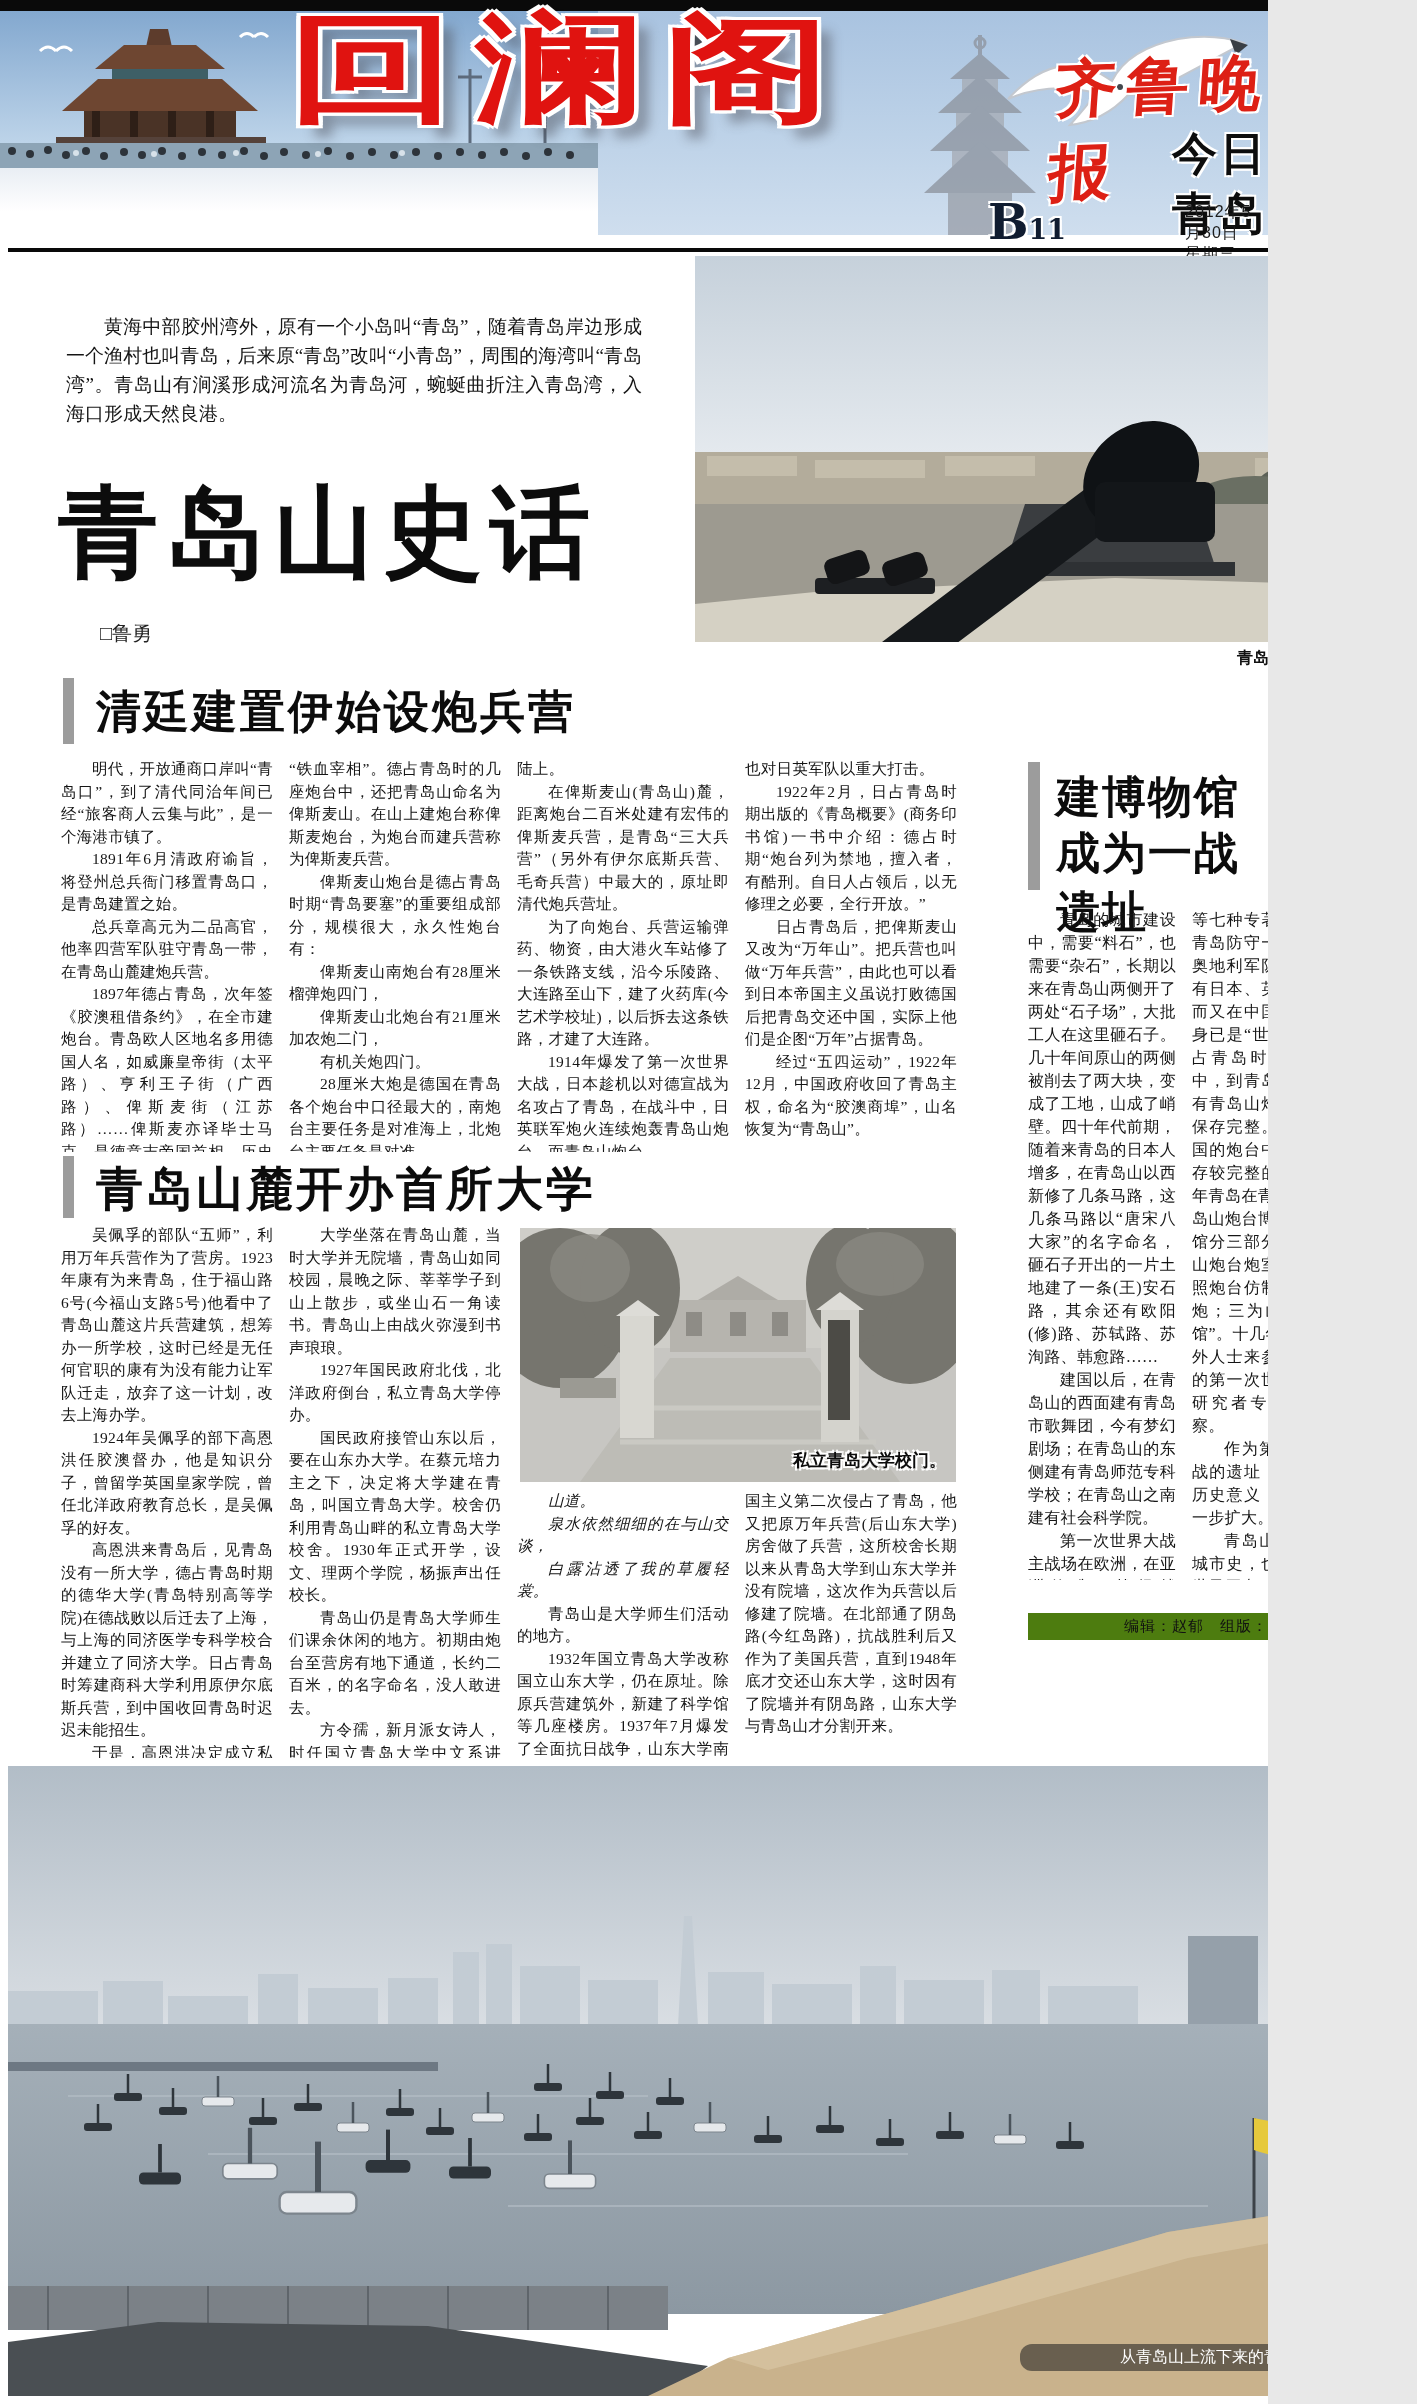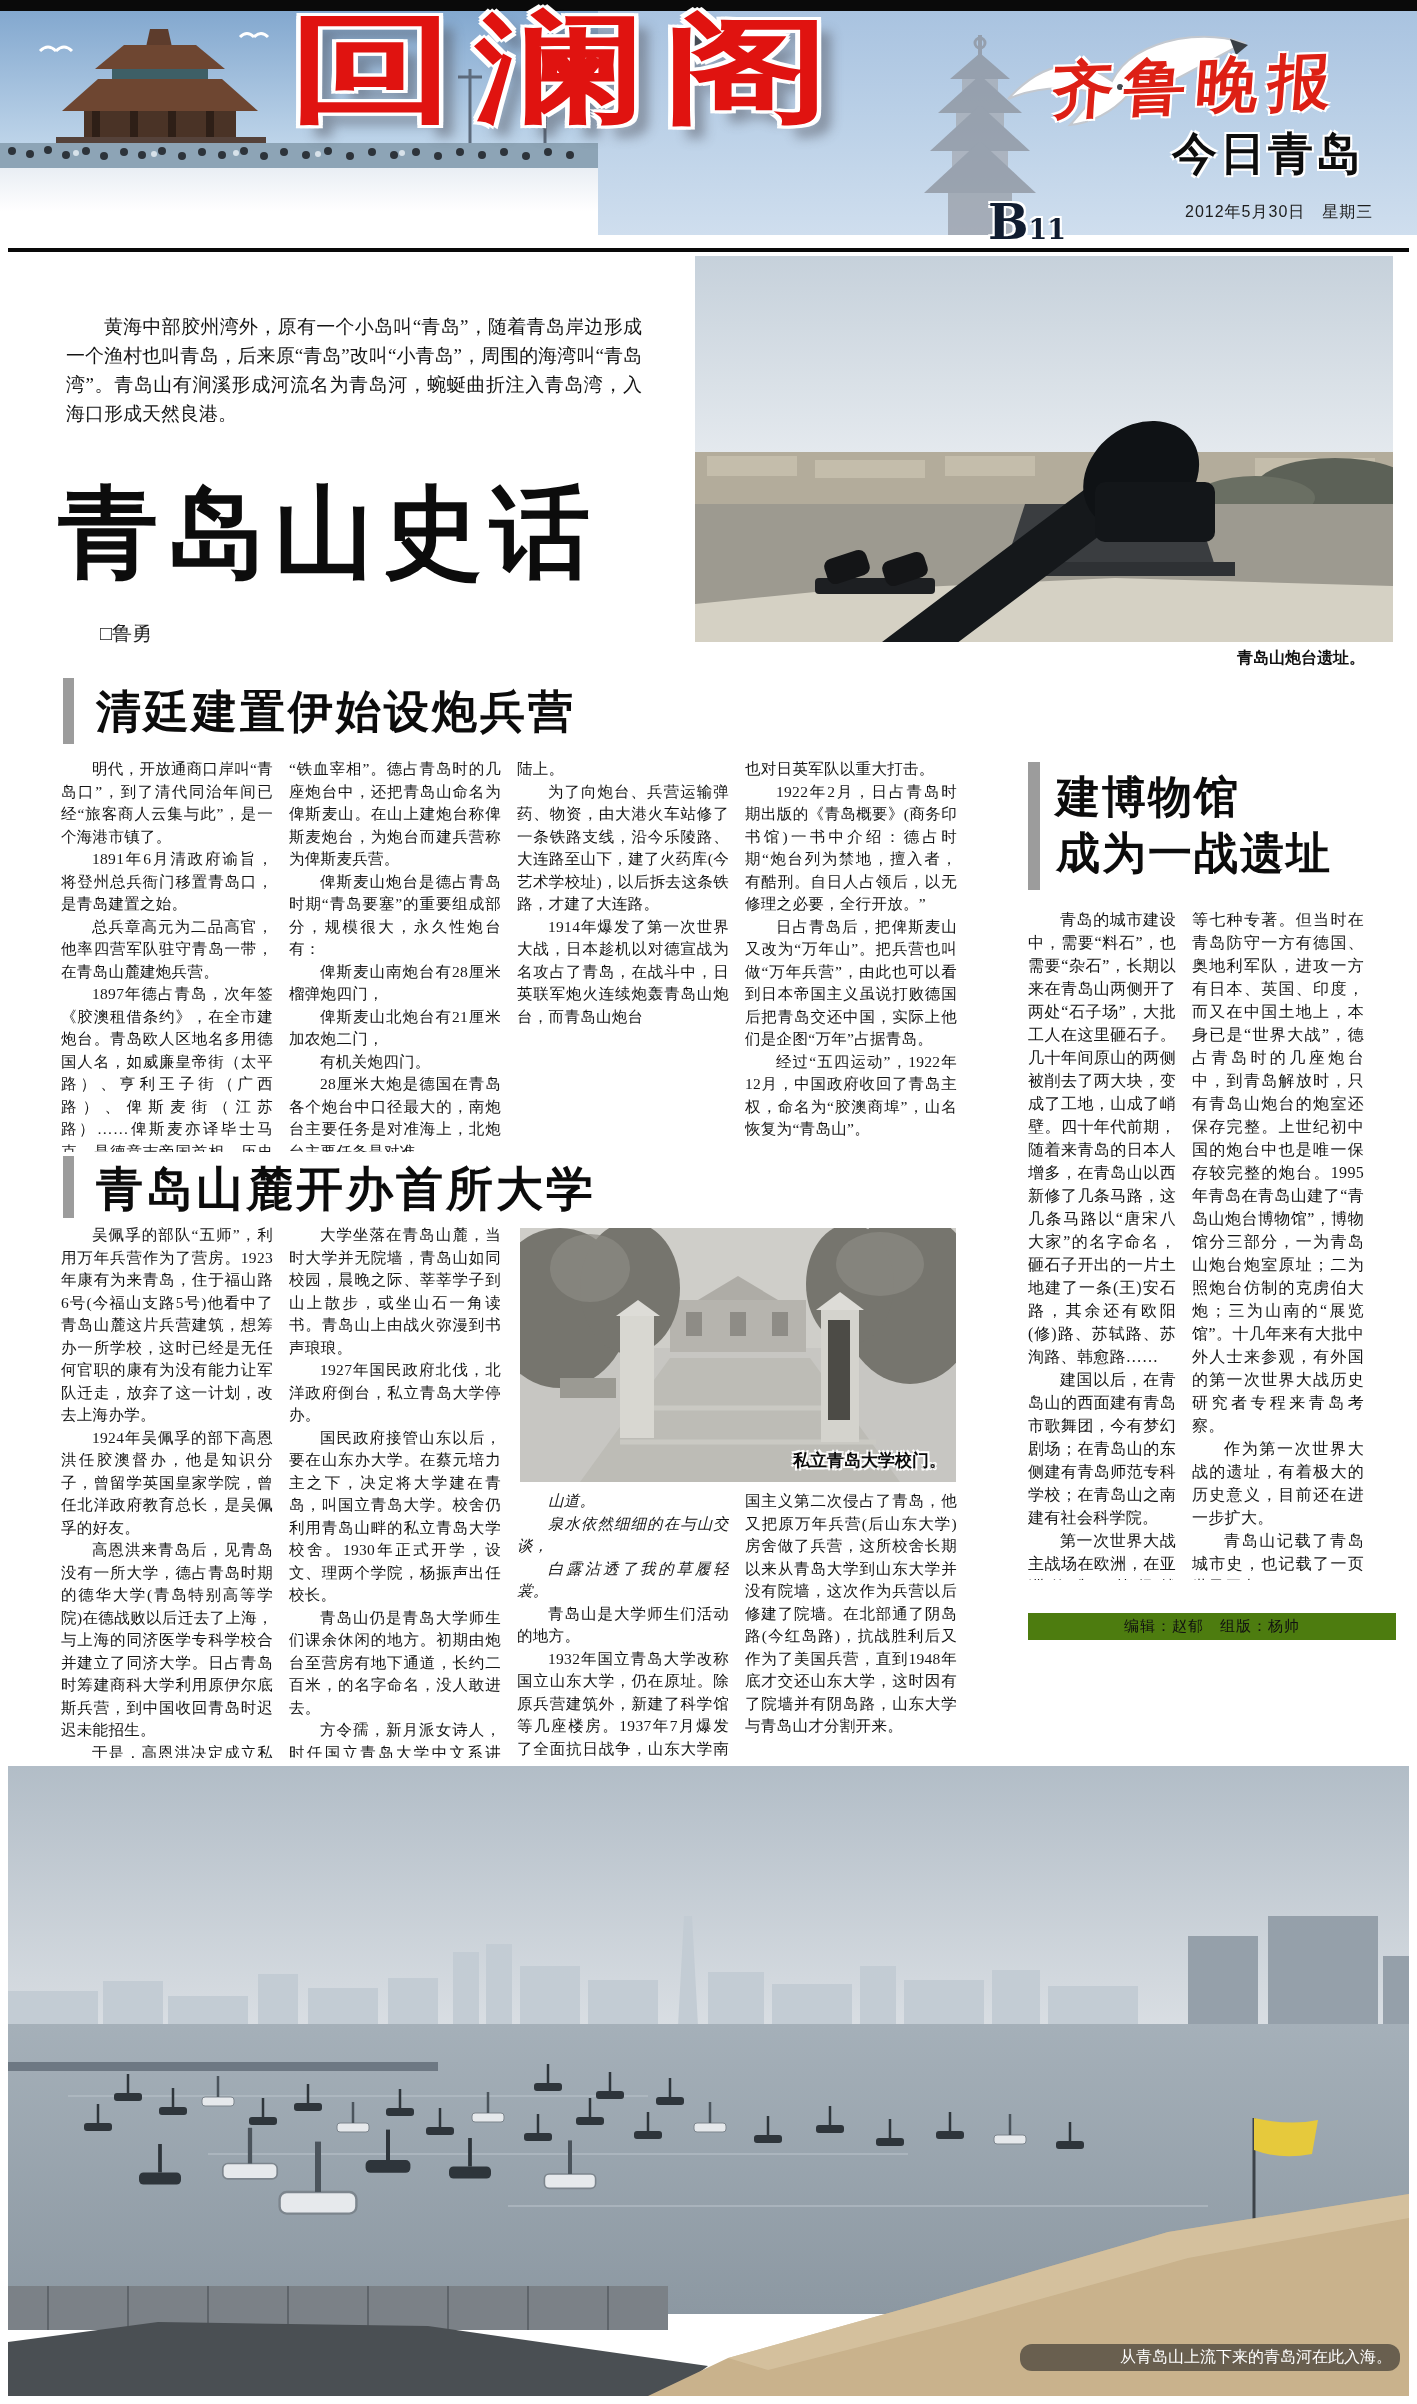--- a/index.html
+++ b/index.html
@@ -1,16 +1,16 @@
 <!DOCTYPE html>
 <html><head>
 <meta charset="utf-8">
 <style>
   html,body{margin:0;padding:0;background:#e8e8e8;}
-  .page{position:relative;width:1417px;height:2404px;background:#ffffff;overflow:hidden;
+  .page{position:relative;width:1268px;height:2404px;background:#ffffff;overflow:hidden;
         font-family:"Liberation Serif","DejaVu Serif",serif;color:#1a1a1a;}
   .abs{position:absolute;}
   
   .topbar{left:0;top:0;width:1417px;height:11px;background:#0a0a0a;}
   .band{left:0;top:11px;width:1417px;height:224px;background:linear-gradient(180deg,#a9c3e0 0%,#bdd2e8 55%,#cfdeee 100%);}
   .band svg{display:block;}
   .whitepatch{left:0;top:168px;width:598px;height:80px;background:linear-gradient(180deg,#e9eef4,#ffffff 55%);}
   .masthead{left:288px;top:8px;font-family:"DejaVu Sans","Liberation Sans",sans-serif;font-weight:900;
             font-size:118px;line-height:120px;color:#e01310;letter-spacing:14px;transform:scaleX(1.42);transform-origin:left top;
             text-shadow:-3px -3px 0 #fff,3px -3px 0 #fff,-3px 3px 0 #fff,3px 3px 0 #fff,-3px 0 0 #fff,3px 0 0 #fff,0 -3px 0 #fff,0 3px 0 #fff,10px 12px 10px rgba(70,70,80,.45);}
@@ -245,20 +245,21 @@
   <div class="abs bodycol a1 c2">
       <p class="cont">“铁血宰相”。德占青岛时的几座炮台中，还把青岛山命名为俾斯麦山。在山上建炮台称俾斯麦炮台，为炮台而建兵营称为俾斯麦兵营。</p>
       <p>俾斯麦山炮台是德占青岛时期“青岛要塞”的重要组成部分，规模很大，永久性炮台有：</p>
       <p>俾斯麦山南炮台有28厘米榴弹炮四门，</p>
       <p>俾斯麦山北炮台有21厘米加农炮二门，</p>
       <p>有机关炮四门。</p>
       <p>28厘米大炮是德国在青岛各个炮台中口径最大的，南炮台主要任务是对准海上，北炮台主要任务是对准</p>
     </div>
   <div class="abs bodycol a1 c3">
       <p class="cont">陆上。</p>
+      <p>在俾斯麦山(青岛山)麓，距离炮台二百米处建有宏伟的俾斯麦兵营，是青岛“三大兵营”（另外有伊尔底斯兵营、毛奇兵营）中最大的，原址即清代炮兵营址。</p>
       <p>为了向炮台、兵营运输弹药、物资，由大港火车站修了一条铁路支线，沿今乐陵路、大连路至山下，建了火药库(今艺术学校址)，以后拆去这条铁路，才建了大连路。</p>
       <p>1914年爆发了第一次世界大战，日本趁机以对德宣战为名攻占了青岛，在战斗中，日英联军炮火连续炮轰青岛山炮台，而青岛山炮台</p>
     </div>
   <div class="abs bodycol a1 c4">
       <p class="cont">也对日英军队以重大打击。</p>
       <p>1922年2月，日占青岛时期出版的《青岛概要》(商务印书馆)一书中介绍：德占时期“炮台列为禁地，擅入者，有酷刑。自日人占领后，以无修理之必要，全行开放。”</p>
       <p>日占青岛后，把俾斯麦山又改为“万年山”。把兵营也叫做“万年兵营”，由此也可以看到日本帝国主义虽说打败德国后把青岛交还中国，实际上他们是企图“万年”占据青岛。</p>
       <p>经过“五四运动”，1922年12月，中国政府收回了青岛主权，命名为“胶澳商埠”，山名恢复为“青岛山”。</p>
     </div>
 

